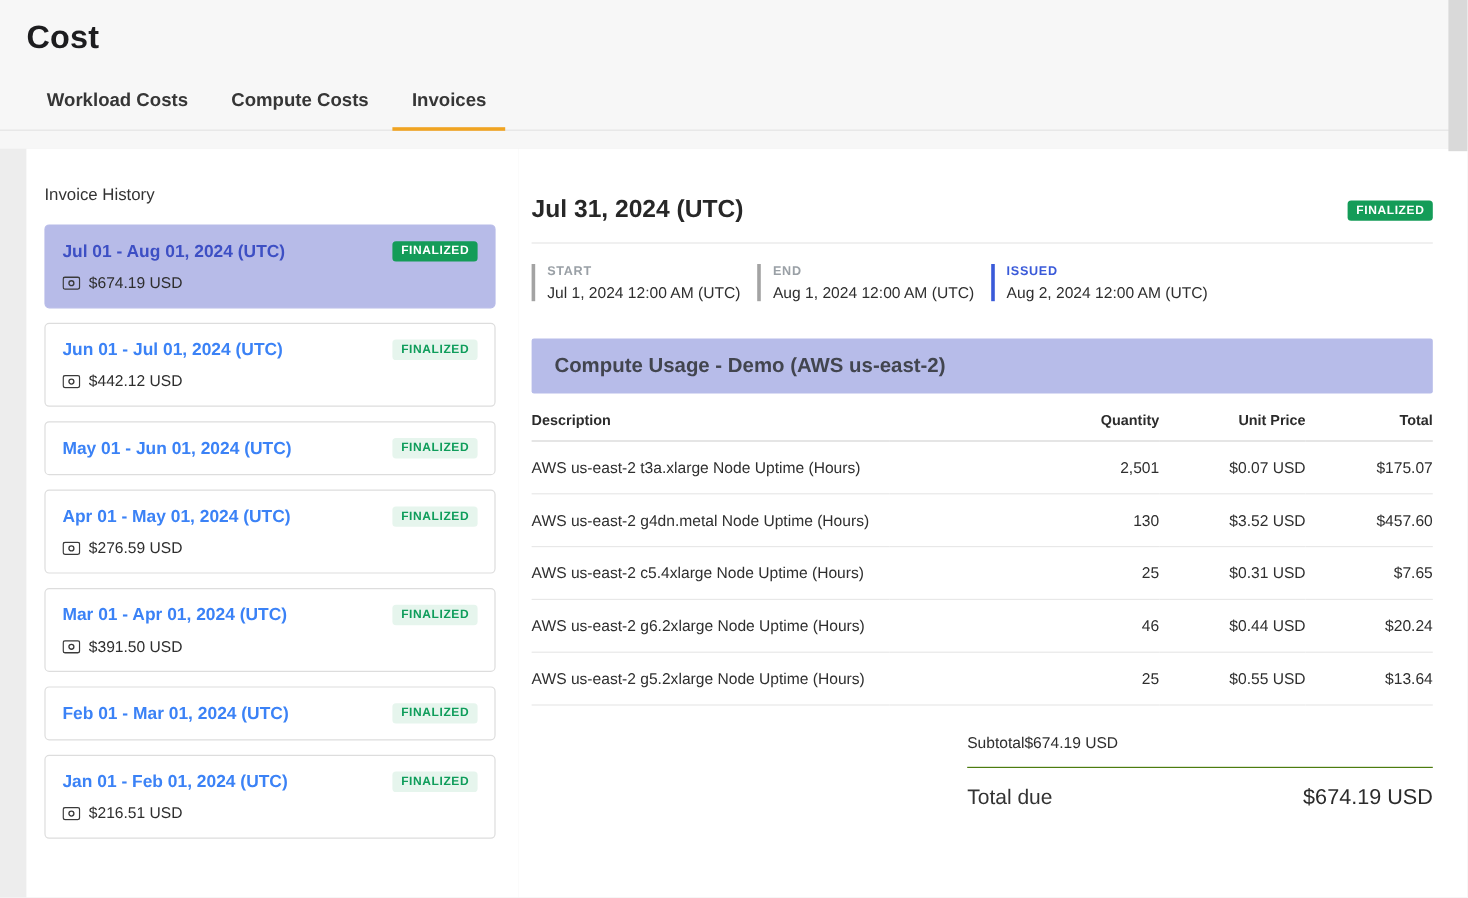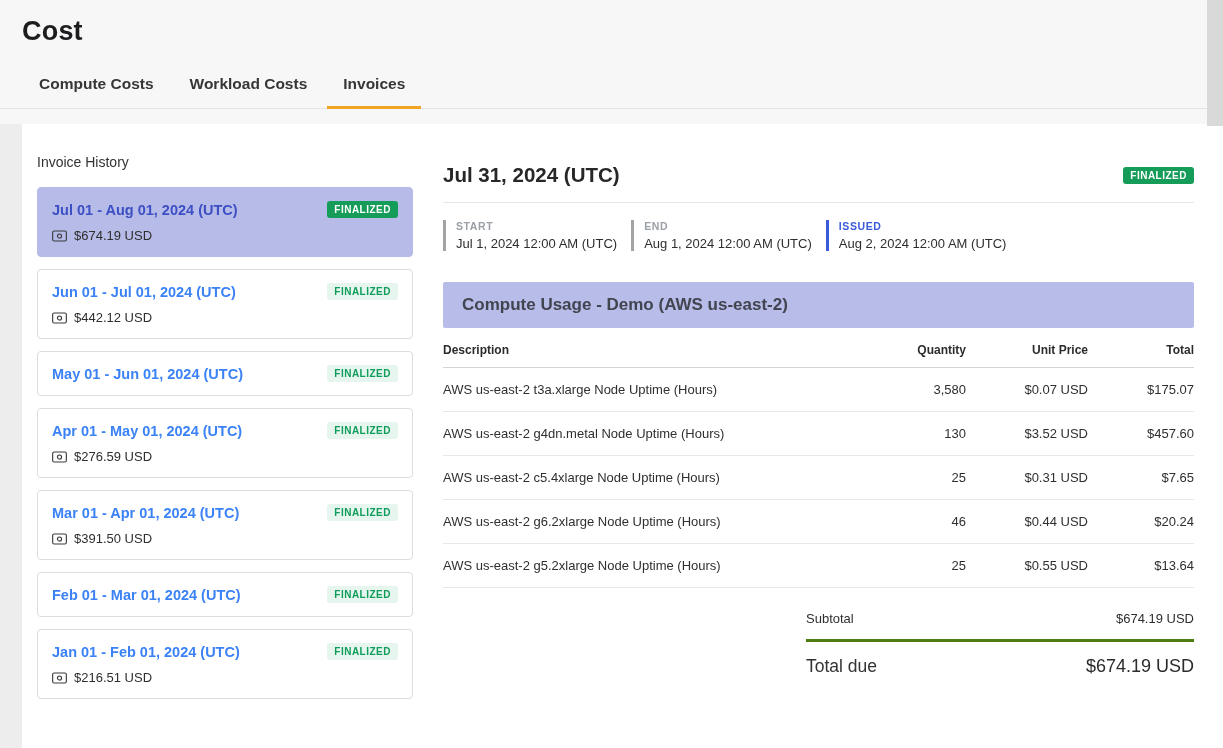--- a/index.html
+++ b/index.html
@@ -95,37 +95,37 @@
   .usage-table th.col-price { width:122px; }
   .usage-table th.col-total { width:106px; }
   .usage-table td {
     font-size:13px; color:#2f2f2f; text-align:right;
     padding:14px 0; border-bottom:1px solid #e8e8e8; white-space:nowrap;
   }
   .usage-table td:first-child { text-align:left; }
 
   .totals { width:388px; margin-left:auto; margin-top:10px; }
   .subtotal-row {
-    display:flex; justify-content:space-between; align-items:center;
-    padding:13px 0; border-bottom:3px solid #4d7c0f; font-size:13px; color:#2e2e2e;
+    display:flex; justify-content:flex-start; align-items:center;
+    padding:13px 0; border-bottom:1px solid #4d7c0f; font-size:13px; color:#2e2e2e;
   }
   .total-row {
     display:flex; justify-content:space-between; align-items:center;
     padding:14px 0; font-size:17.5px; color:#333;
   }
   .total-row .total-value { font-size:18px; color:#2b2b2b; }
 </style>
 </head>
 <body>
 
 <div class="page-header">
   <h1 class="page-title">Cost</h1>
   <div class="tabs-row">
+    <div class="tab">Workload Costs</div>
     <div class="tab">Compute Costs</div>
-    <div class="tab">Workload Costs</div>
     <div class="tab active">Invoices</div>
   </div>
 </div>
 
 <div class="top-right-strip"></div>
 
 <div class="content">
 
   <aside class="sidebar">
     <div class="sidebar-title">Invoice History</div>
@@ -255,21 +255,21 @@
         <tr>
           <th class="col-desc">Description</th>
           <th class="col-qty">Quantity</th>
           <th class="col-price">Unit Price</th>
           <th class="col-total">Total</th>
         </tr>
       </thead>
       <tbody>
   <tr class="usage-row">
     <td>AWS us-east-2 t3a.xlarge Node Uptime (Hours)</td>
-    <td>3,580</td>
+    <td>2,501</td>
     <td>$0.07 USD</td>
     <td>$175.07</td>
   </tr>
 
   <tr class="usage-row">
     <td>AWS us-east-2 g4dn.metal Node Uptime (Hours)</td>
     <td>130</td>
     <td>$3.52 USD</td>
     <td>$457.60</td>
   </tr>

